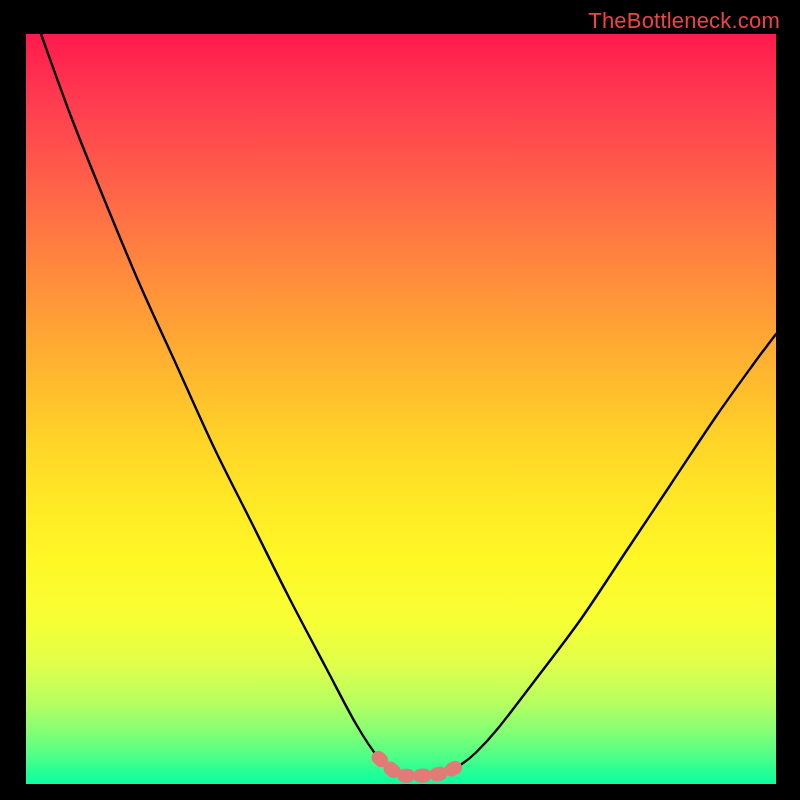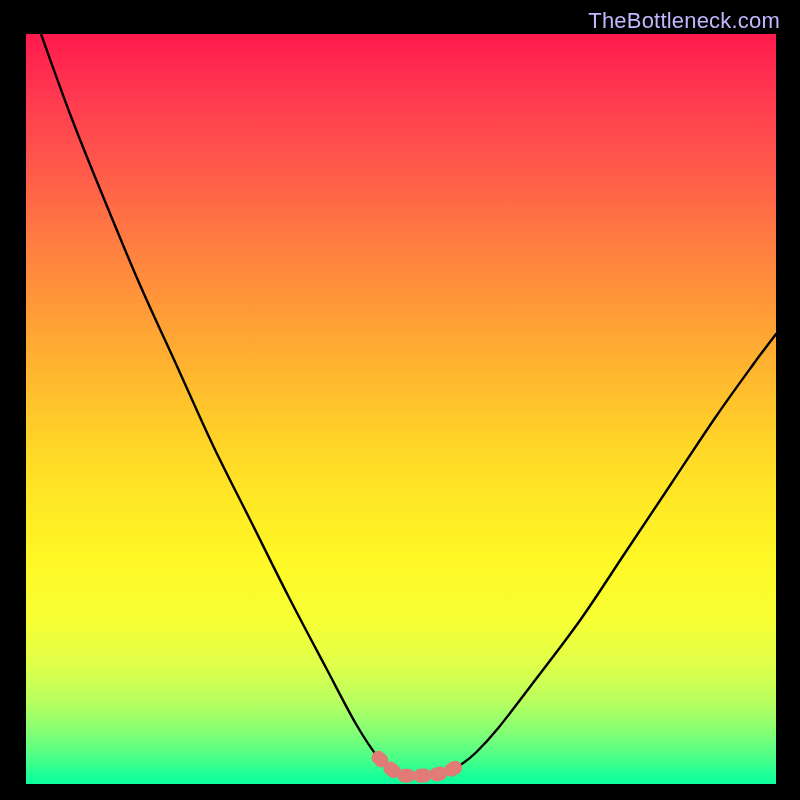--- a/index.html
+++ b/index.html
@@ -50,21 +50,21 @@
     width: 750px;
     height: 750px;
     overflow: visible;
   }
   .watermark {
     position: absolute;
     top: 8px;
     right: 20px;
     font-family: Arial, Helvetica, sans-serif;
     font-size: 22px;
-    color: #c4b5fd;
+    color: #ef4444;
     letter-spacing: 0.2px;
   }
 </style>
 </head>
 <body>
 
 <div class="frame">
   <div class="plot">
     <svg class="curve" viewBox="0 0 750 750" preserveAspectRatio="none">
       <path fill="none" stroke="#000" stroke-width="2.4" stroke-linejoin="round" stroke-linecap="round" d="M 15.00 0.00 C 20.00 13.75, 35.00 56.25, 45.00 82.50 C 55.00 108.75, 63.75 130.00, 75.00 157.50 C 86.25 185.00, 100.00 218.75, 112.50 247.50 C 125.00 276.25, 137.50 302.50, 150.00 330.00 C 162.50 357.50, 175.00 386.25, 187.50 412.50 C 200.00 438.75, 212.50 462.50, 225.00 487.50 C 237.50 512.50, 250.00 538.13, 262.50 562.50 C 275.00 586.88, 288.75 612.50, 300.00 633.75 C 311.25 655.00, 321.25 675.00, 330.00 690.00 C 338.75 705.00, 345.63 715.50, 352.50 723.75 C 359.38 732.00, 365.63 736.50, 371.25 739.50 C 376.88 742.50, 380.63 741.50, 386.25 741.75 C 391.88 742.00, 399.38 741.63, 405.00 741.00 C 410.63 740.38, 415.00 739.75, 420.00 738.00 C 425.00 736.25, 430.00 733.75, 435.00 730.50 C 440.00 727.25, 443.75 724.63, 450.00 718.50 C 456.25 712.38, 462.50 706.00, 472.50 693.75 C 482.50 681.50, 496.25 663.13, 510.00 645.00 C 523.75 626.88, 540.00 606.25, 555.00 585.00 C 570.00 563.75, 585.00 540.00, 600.00 517.50 C 615.00 495.00, 630.00 472.50, 645.00 450.00 C 660.00 427.50, 676.25 402.50, 690.00 382.50 C 703.75 362.50, 717.50 343.75, 727.50 330.00 C 737.50 316.25, 746.25 305.00, 750.00 300.00"></path>

